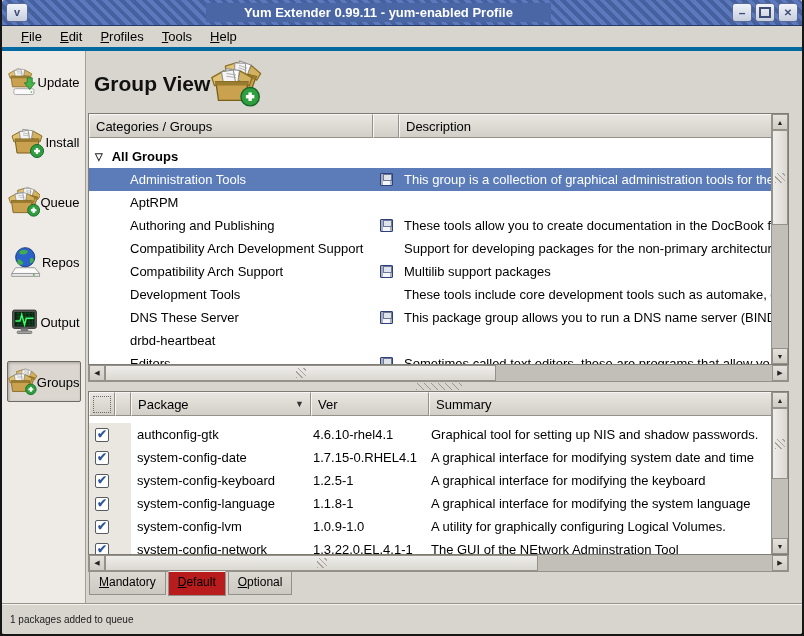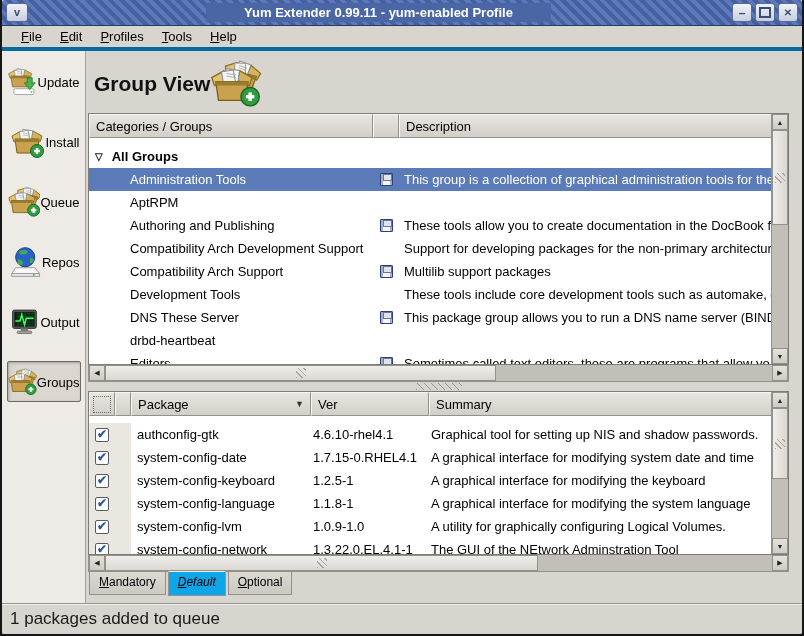--- a/index.html
+++ b/index.html
@@ -112,23 +112,23 @@
   .hscroll { height:17px; flex:0 0 17px; display:flex; border:1px solid #94908a; border-top:none; background:#c9c5bf; }
   .hthumb { background:linear-gradient(#efedea,#dbd8d2); border:1px solid #94908a; position:relative; }
   .htrough { flex:1; background:#c2beb8; }
   
   .splitter { height:9px; flex:0 0 9px; display:flex; align-items:center; justify-content:center; }
   .split-grip { width:46px; height:7px; background:repeating-linear-gradient(45deg,#9a968f 0 1px,transparent 1px 5px); }
   
   .tabs { height:26px; flex:0 0 26px; display:flex; padding-left:1px; }
   .tab { display:inline-block; background:linear-gradient(#dcd9d3,#ccc9c2); border:1px solid #94908a; border-top:none; padding:3px 9px 4px; font-size:12px; margin-right:2px; color:#000; height:23px; }
   .tab::first-letter { text-decoration:underline; }
-  .tab.active { background:#0ea5e9; height:25px; border-top:1px solid #efede9; margin-top:-1px; position:relative; z-index:2;font-style:italic; }
-  
-  .statusbar { height:31px; flex:0 0 31px; background:#d8d5ce; border-top:1px solid #98948d; box-shadow:inset 0 1px 0 #f3f2ef; display:flex; align-items:center; padding-left:8px; font-size:17px; color:#1a1a1a; }
+  .tab.active { background:#b91c1c; height:25px; border-top:1px solid #efede9; margin-top:-1px; position:relative; z-index:2; }
+  
+  .statusbar { height:31px; flex:0 0 31px; background:#d8d5ce; border-top:1px solid #98948d; box-shadow:inset 0 1px 0 #f3f2ef; display:flex; align-items:center; padding-left:8px; font-size:10px; color:#1a1a1a; }
 </style>
 </head>
 <body>
 
 <svg width="0" height="0" style="position:absolute">
   <defs>
     <g id="box-base">
       <polygon points="3,11 12,6 14,13 5,17" fill="#e0c377" stroke="#8a6d1f" stroke-width="1"></polygon>
       <polygon points="33,11 24,6 22,13 31,17" fill="#d2b260" stroke="#8a6d1f" stroke-width="1"></polygon>
       <rect x="13" y="5" width="10" height="11" fill="#fdfdfd" stroke="#8b8b8b" stroke-width="0.8" transform="rotate(8 18 10)"></rect>

